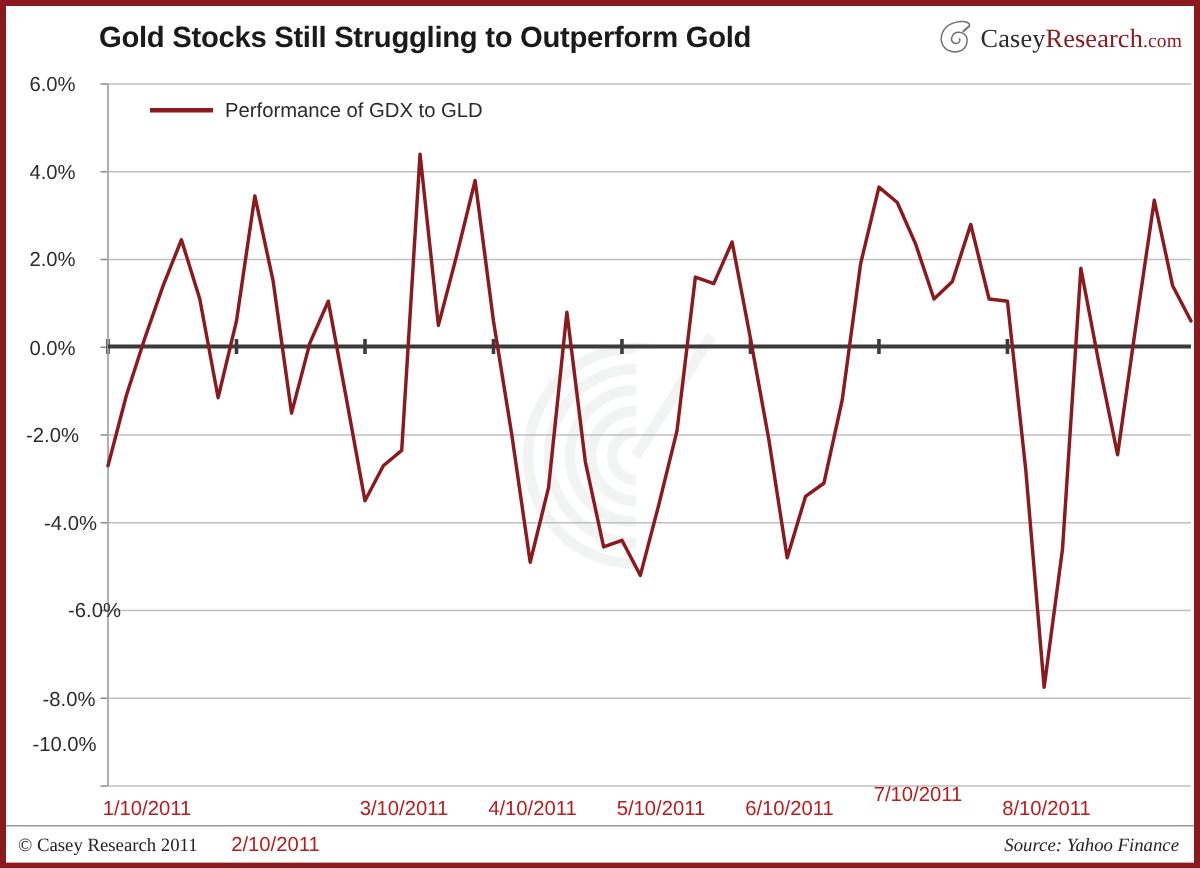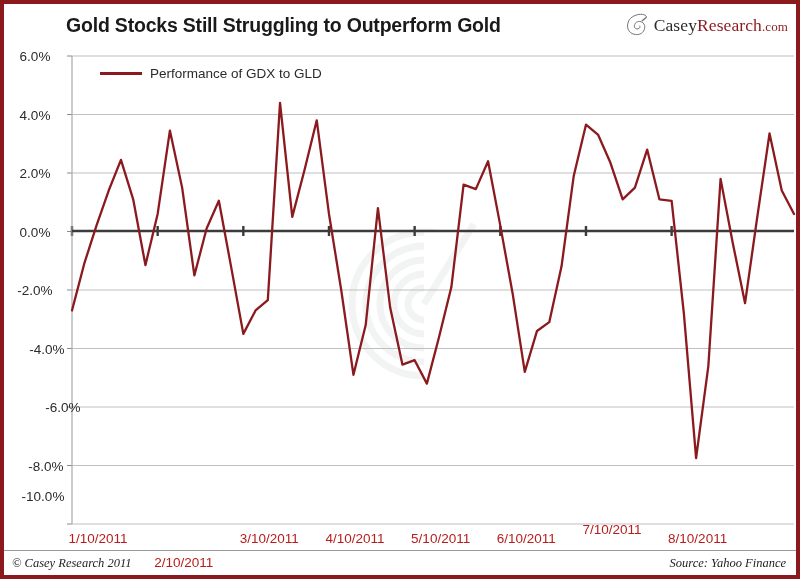--- a/index.html
+++ b/index.html
@@ -97,21 +97,20 @@
   
   #footer-rule {
     position: absolute;
     left: 0; right: 0; top: 546px;
     height: 1px; background: #9a9a9a;
   }
   #copyright {
     position: absolute;
     left: 8px; top: 552px;
     font-family: "Liberation Serif", serif;
-    font-style: italic;
     font-size: 12.5px;
     color: #222;
   }
   #source {
     position: absolute;
     right: 10px; top: 552px;
     font-family: "Liberation Serif", serif;
     font-style: italic;
     font-size: 12.5px;
     color: #222;

